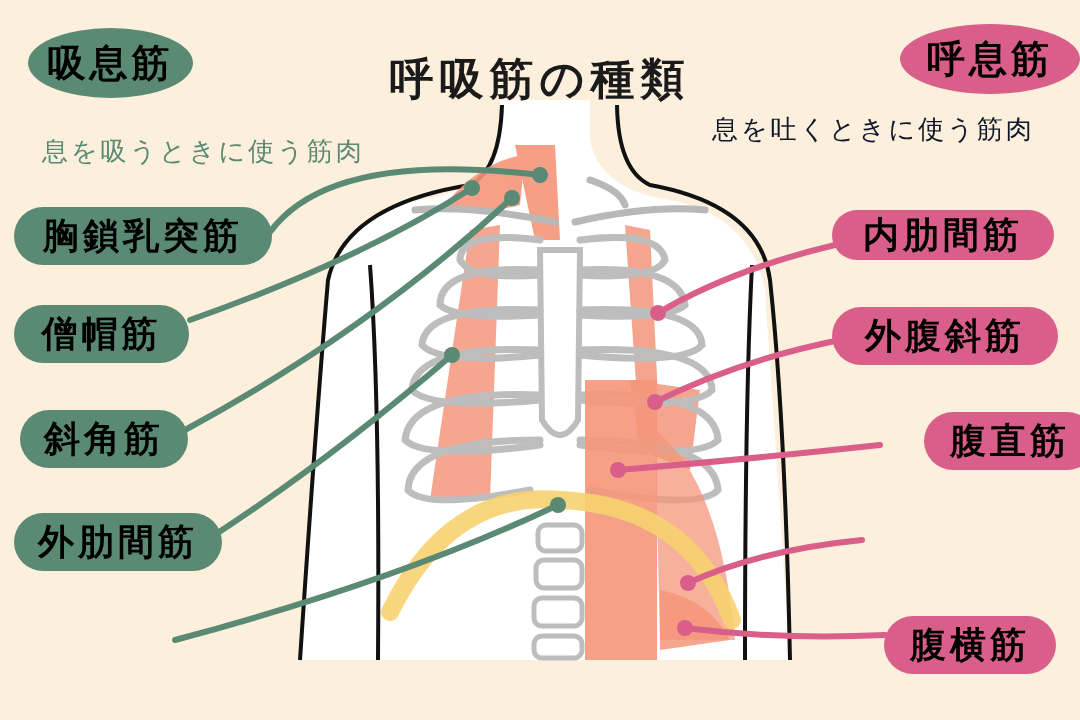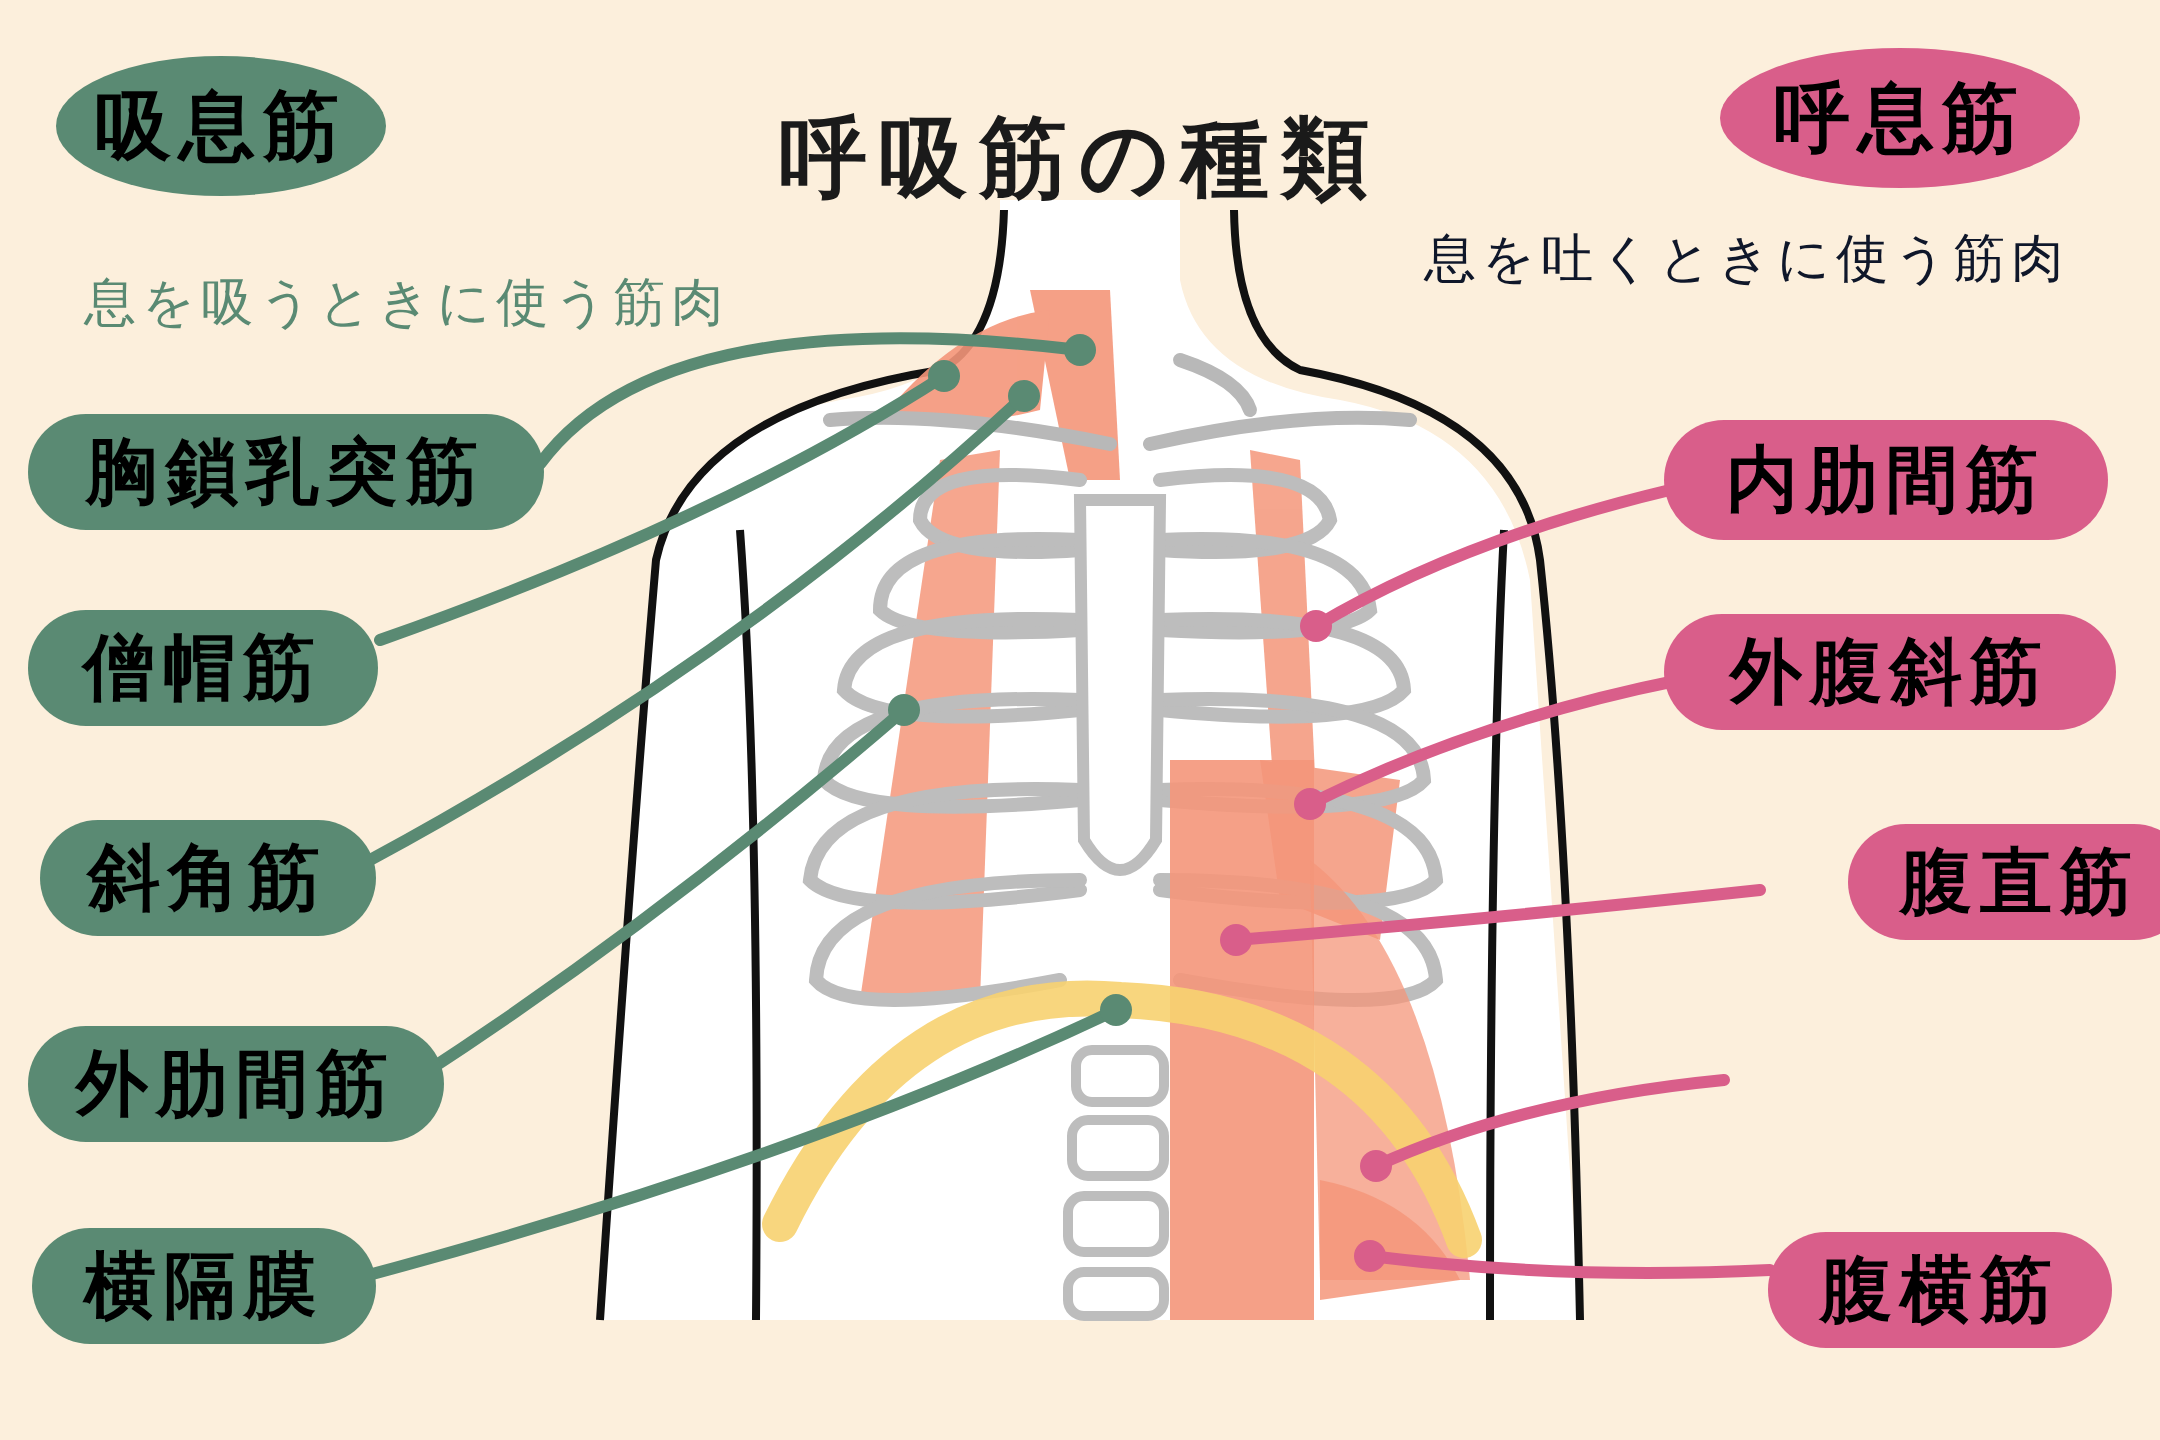--- a/index.html
+++ b/index.html
@@ -107,27 +107,26 @@
       <circle cx="688" cy="583" r="8"></circle>
       <circle cx="685" cy="628" r="8"></circle>
     </g>
   </svg>
 
   <div class="title">呼吸筋の種類</div>
 
   <div class="pill green head-pill" style="left:28px;top:28px;width:165px;height:70px;">吸息筋</div>
   <div class="sub green" style="left:42px;top:112px;">息を吸うときに使う筋肉</div>
 
-  <div class="pill pink head-pill" style="left:860px;top:24px;width:180px;height:70px;">呼息筋</div>
+  <div class="pill pink head-pill" style="left:900px;top:24px;width:180px;height:70px;">呼息筋</div>
   <div class="sub pink" style="left:712px;top:112px;">息を吐くときに使う筋肉</div>
 
   <div class="pill green" style="left:14px;top:207px;width:258px;height:58px;">胸鎖乳突筋</div>
   <div class="pill green" style="left:14px;top:305px;width:175px;height:58px;">僧帽筋</div>
   <div class="pill green" style="left:20px;top:410px;width:168px;height:58px;">斜角筋</div>
   <div class="pill green" style="left:14px;top:513px;width:208px;height:58px;">外肋間筋</div>
-  <div class="pill green" style="left:16px;top:614px;width:172px;height:58px;">横隔膜</div>
 
-  <div class="pill pink" style="left:832px;top:210px;width:222px;height:60px;">内肋間筋</div>
+  <div class="pill pink" style="left:832px;top:210px;width:222px;height:50px;">内肋間筋</div>
   <div class="pill pink" style="left:832px;top:307px;width:226px;height:58px;">外腹斜筋</div>
   <div class="pill pink" style="left:924px;top:412px;width:172px;height:58px;">腹直筋</div>
   <div class="pill pink" style="left:884px;top:616px;width:172px;height:58px;">腹横筋</div>
 
 </div>
 
 </body></html>

